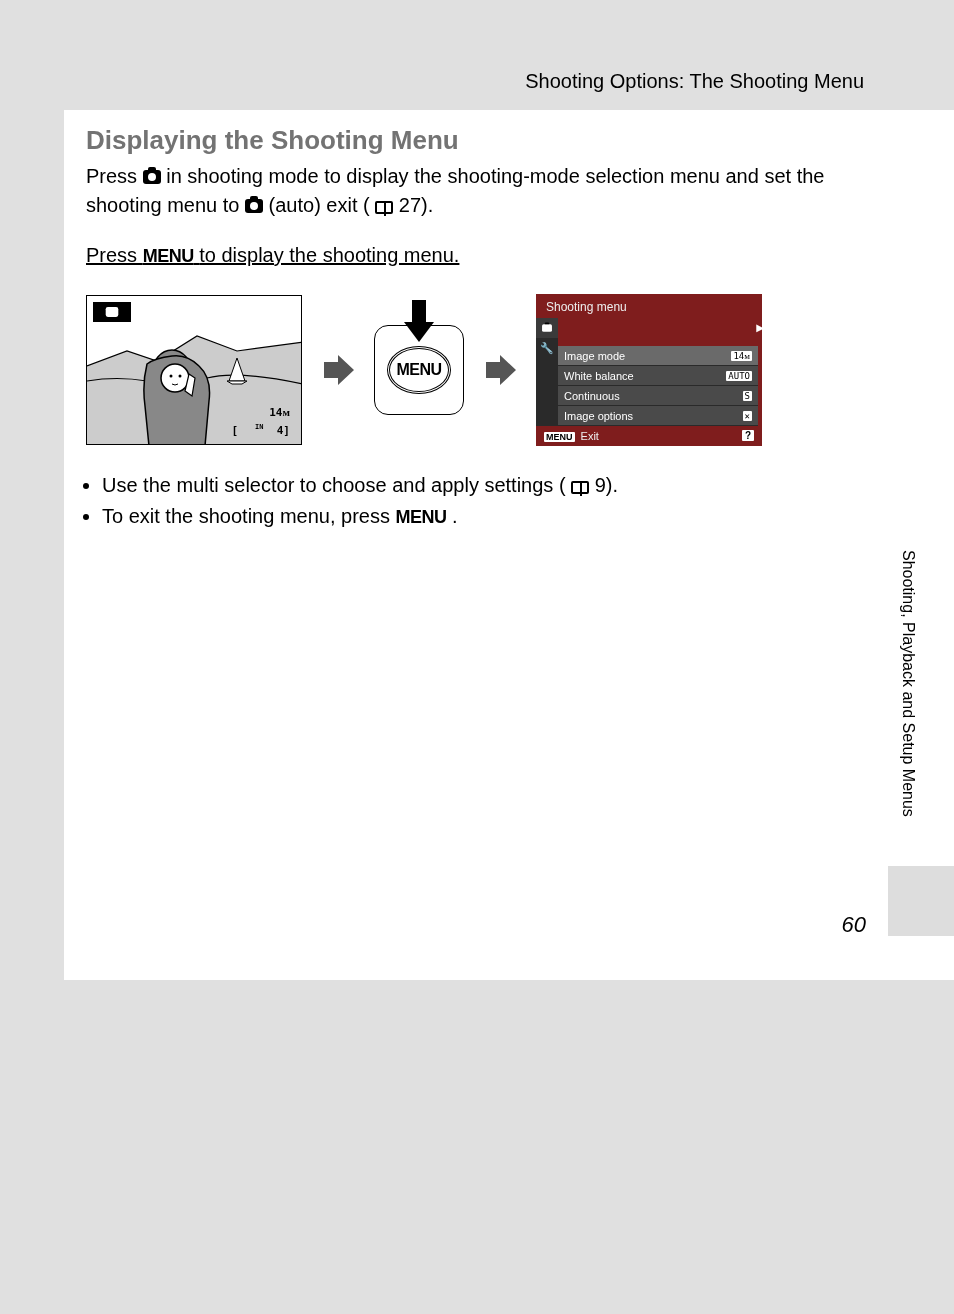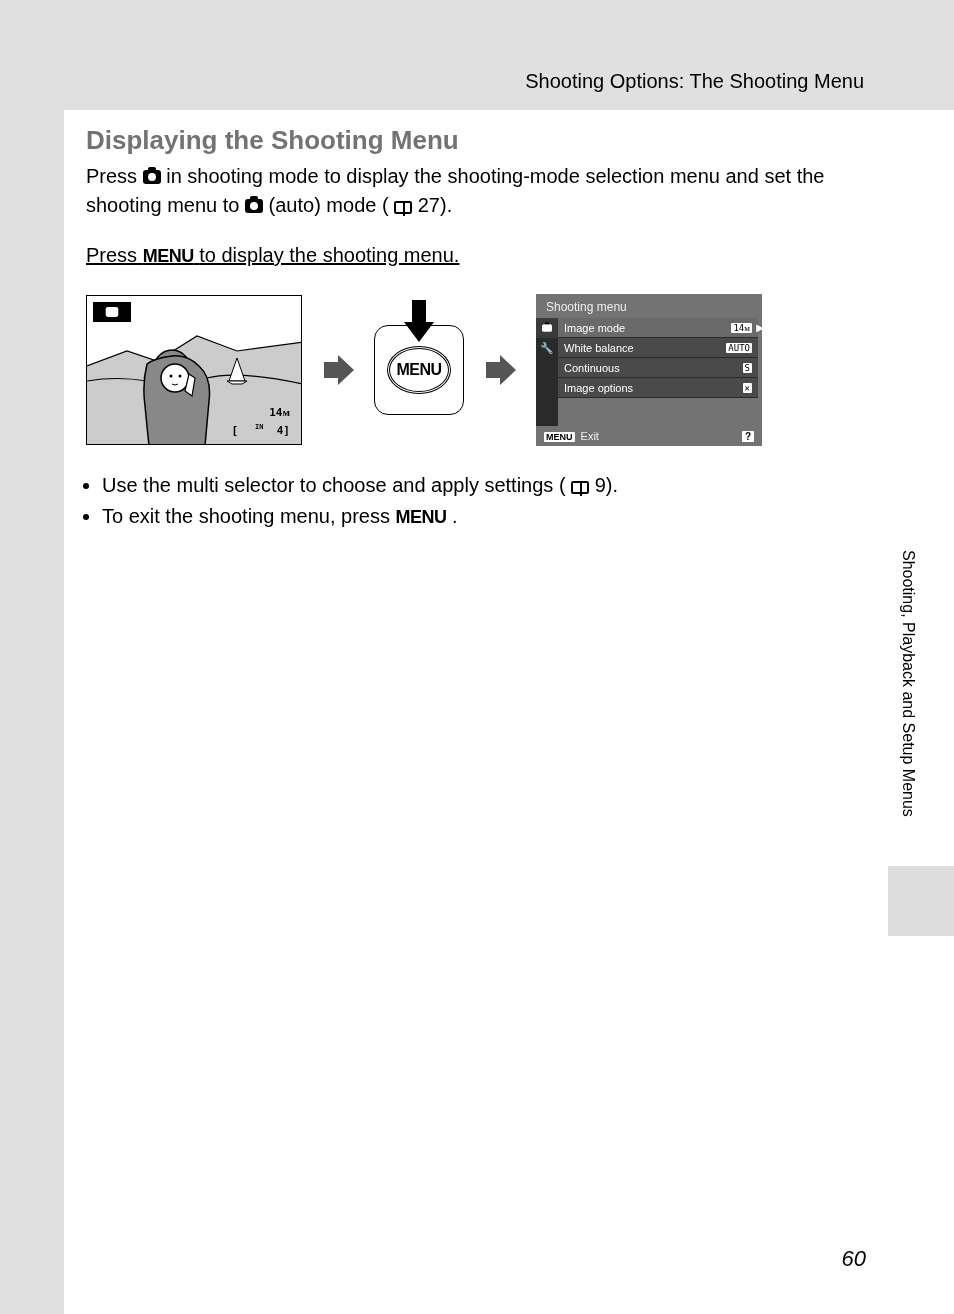--- a/index.html
+++ b/index.html
@@ -8,21 +8,21 @@
       background: #e0e0e0;
       width: 954px;
       height: 1314px;
       position: relative;
     }
     .page {
       position: absolute;
       left: 64px;
       top: 0;
       width: 890px;
-      height: 1314px;
+      height: 980px;
       background: #fff;
       padding-left: 46px;
     }
     .grey-header {
       position: absolute;
       top: 0;
       left: 0;
       width: 890px;
       height: 110px;
       background: #e0e0e0;
@@ -188,21 +188,21 @@
       display: flex;
       align-items: center;
       justify-content: center;
       font-weight: bold;
       font-size: 16px;
       letter-spacing: -0.5px;
     }
     .shooting-menu {
       width: 226px;
       height: 152px;
-      background: #737373;
+      background: #7f1d1d;
       font-size: 11px;
       color: #eee;
       position: relative;
       font-family: Arial, sans-serif;
     }
     .sm-title {
       padding: 6px 10px 4px;
       font-size: 12px;
     }
     .sm-tabs {
@@ -234,21 +234,21 @@
     .sm-item {
       height: 20px;
       background: #4a4a4a;
       border-bottom: 1px solid #2a2a2a;
       display: flex;
       align-items: center;
       justify-content: space-between;
       padding: 0 6px;
       font-size: 11px;
     }
-    .sm-item.selected { background: #6a6a6a; }
+    .sm-item.selected { background: #6a6a6a; margin-top: 28px; }
     .sm-item-label { color: #fff; }
     .sm-item-val {
       font-family: monospace;
       font-size: 9px;
       background: #fff;
       color: #000;
       padding: 0 2px;
       border-radius: 1px;
     }
     .sm-caret {
@@ -258,21 +258,21 @@
       color: #fff;
       font-size: 10px;
     }
     .sm-footer {
       position: absolute;
       left: 8px;
       right: 8px;
       bottom: 4px;
       display: flex;
       justify-content: space-between;
-      align-items: flex-end;
+      align-items: flex-start;
       font-size: 11px;
     }
     .sm-exit-badge {
       background: #fff;
       color: #000;
       font-family: 'Arial Narrow', Arial;
       font-weight: bold;
       font-size: 9px;
       padding: 0 2px;
       margin-right: 3px;
@@ -331,21 +331,21 @@
     <div class="header-text">Shooting Options: The Shooting Menu</div>
   </div>
 
   <div class="section-title">Displaying the Shooting Menu</div>
 
   <div class="body-text para1">
     <span>Press </span>
     <span class="camera-icon"></span>
     <span> in shooting mode to display the shooting-mode selection menu and set the shooting menu to </span>
     <span class="camera-icon"></span>
-    <span> (auto) mode (</span>
+    <span> (auto) exit (</span>
     <span class="book-icon"></span>
     <span> 27).</span>
   </div>
 
   <div class="body-text para2">
     <span>Press </span>
     <span class="menu-label-inline">MENU</span>
     <span> to display the shooting menu.</span>
   </div>
 

